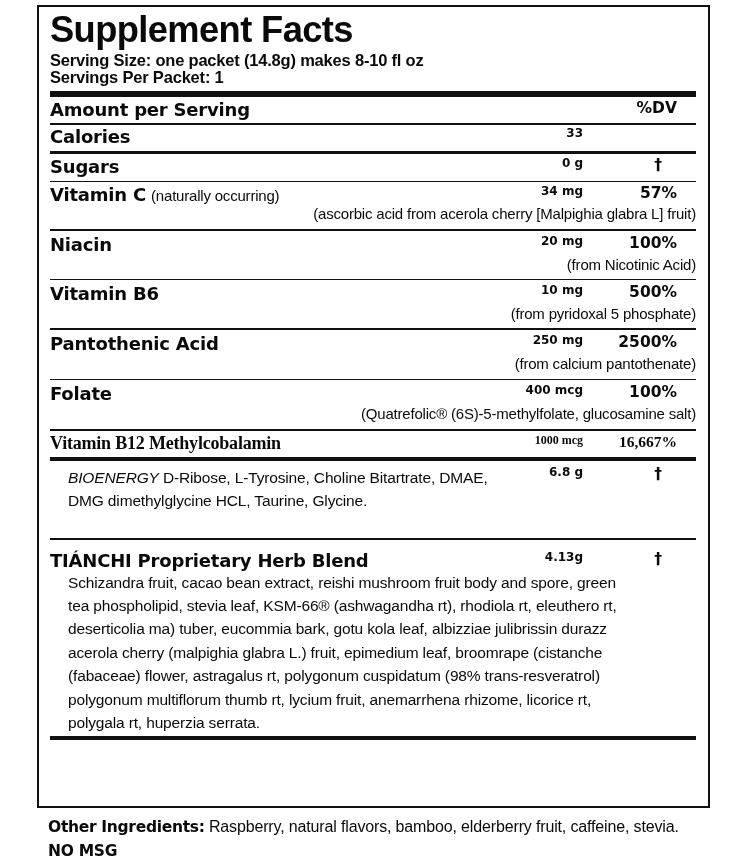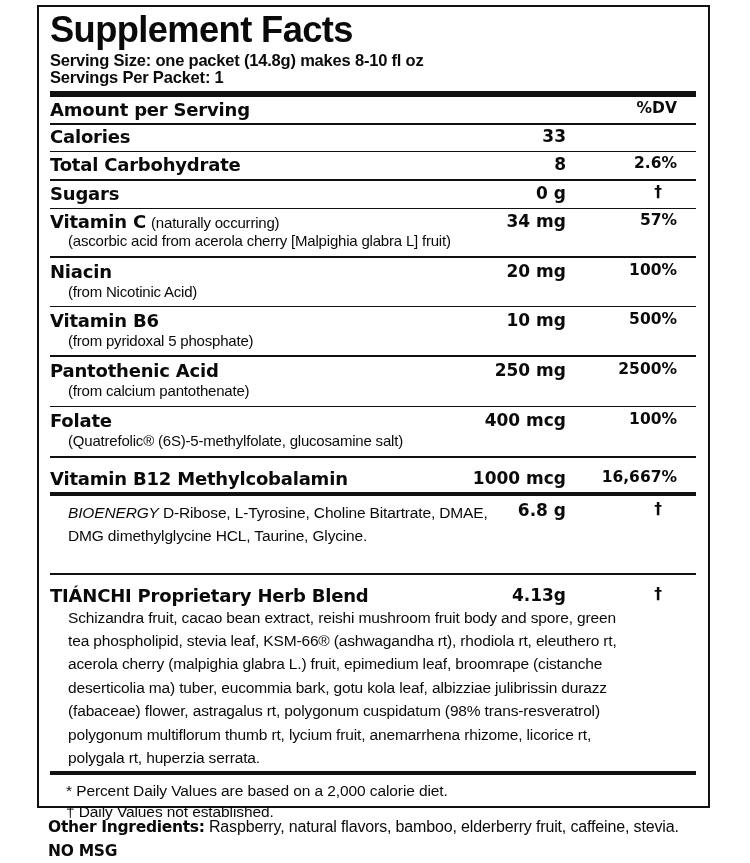--- a/index.html
+++ b/index.html
@@ -26,32 +26,33 @@
     }
     .rule-thick { height: 6px; background: #111; }
     .rule-med { height: 4px; background: #111; }
     .rule-thin { height: 1.5px; background: #111; }
     .row { position: relative; }
     .row .name {
       font-weight: 700; font-size: 18px; letter-spacing: -0.2px;
       white-space: nowrap;
     }
     .row .amt {
-      position: absolute; right: 130px; font-weight: 700; font-size: 17px;
+      position: absolute; right: 113px; font-weight: 700; font-size: 12px;
       white-space: nowrap; text-align: right;
     }
     .row .dv {
       position: absolute; right: 19px; font-weight: 700; font-size: 15.5px;
       white-space: nowrap; text-align: right;
     }
     .row .dv.center { right: 23px; width: 30px; text-align: center; }
     .sub {
       font-family: "Liberation Sans", sans-serif; font-weight: 400;
       font-size: 15px; letter-spacing: -0.2px; padding-left: 18px;
       white-space: nowrap;
+      text-align: right;
     }
     .qual {
       font-family: "Liberation Sans", sans-serif; font-weight: 400;
       font-size: 15px; letter-spacing: -0.2px;
     }
     .blend-text {
       font-family: "Liberation Sans", sans-serif; font-weight: 400;
       font-size: 15.5px; line-height: 23.4px; padding-left: 18px;
       letter-spacing: -0.15px; white-space: nowrap;
     }
@@ -85,25 +86,20 @@
       <span class="dv">%DV</span>
     </div>
     <div class="rule-thin"></div>
 
     <div class="row" style="height:25px; padding-top:1px;">
       <span class="name">Calories</span>
       <span class="amt">33</span>
     </div>
     <div class="rule-thin"></div>
 
-    <div class="row" style="height:25px; padding-top:2px;">
-      <span class="name">Total Carbohydrate</span>
-      <span class="amt">8</span>
-      <span class="dv">2.6%</span>
-    </div>
     <div class="rule-thin"></div>
 
     <div class="row" style="height:25px; padding-top:2px;">
       <span class="name">Sugars</span>
       <span class="amt">0 g</span>
       <span class="dv center">†</span>
     </div>
     <div class="rule-thin"></div>
 
     <div class="row" style="height:45px; padding-top:2px;">
@@ -140,21 +136,21 @@
     <div class="rule-thin"></div>
 
     <div class="row" style="height:46px; padding-top:3px;">
       <span class="name">Folate</span>
       <span class="amt" style="top:3px;">400 mcg</span>
       <span class="dv" style="top:3px;">100%</span>
       <div class="sub" style="line-height:20px;">(Quatrefolic® (6S)-5-methylfolate, glucosamine salt)</div>
     </div>
     <div class="rule-thin"></div>
 
-    <div class="row" style="height:24px; padding-top:10px;">
+    <div class="row" style="height:24px; padding-top:2px;font-family:Liberation Serif, serif;">
       <span class="name">Vitamin B12 Methylcobalamin</span>
       <span class="amt">1000 mcg</span>
       <span class="dv">16,667%</span>
     </div>
     <div class="rule-med"></div>
 
     <div class="row" style="height:73px; padding-top:4px;">
       <span class="amt" style="top:4px;">6.8 g</span>
       <span class="dv center" style="top:4px;">†</span>
       <div class="blend-text" style="margin-top:1px;">
@@ -164,31 +160,27 @@
     </div>
     <div class="rule-thin" style="height:2px;"></div>
 
     <div class="row" style="height:186px; padding-top:10px;">
       <span class="name">TIÁNCHI Proprietary Herb Blend</span>
       <span class="amt" style="top:10px;">4.13g</span>
       <span class="dv center" style="top:10px;">†</span>
       <div class="blend-text">
         <div>Schizandra fruit, cacao bean extract, reishi mushroom fruit body and spore, green</div>
         <div>tea phospholipid, stevia leaf, KSM-66® (ashwagandha rt), rhodiola rt, eleuthero rt,</div>
+        <div>deserticolia ma) tuber, eucommia bark, gotu kola leaf, albizziae julibrissin durazz</div>
         <div>acerola cherry (malpighia glabra L.) fruit, epimedium leaf, broomrape (cistanche</div>
-        <div>deserticolia ma) tuber, eucommia bark, gotu kola leaf, albizziae julibrissin durazz</div>
         <div>(fabaceae) flower, astragalus rt, polygonum cuspidatum (98% trans-resveratrol)</div>
         <div>polygonum multiflorum thumb rt, lycium fruit, anemarrhena rhizome, licorice rt,</div>
         <div>polygala rt,  huperzia serrata.</div>
       </div>
     </div>
     <div class="rule-med"></div>
 
-    <div style="padding-top:5px;">
-      <div class="footnote">*  Percent Daily Values are based on a 2,000 calorie diet.</div>
-      <div class="footnote">† Daily Values not established.</div>
-    </div>
   </div>
 </div>
 
 <div class="other">
   <b>Other Ingredients:</b><span> Raspberry, natural flavors, bamboo, elderberry fruit, caffeine, stevia. </span><b>NO MSG</b>
 </div>
 
 </body></html>

